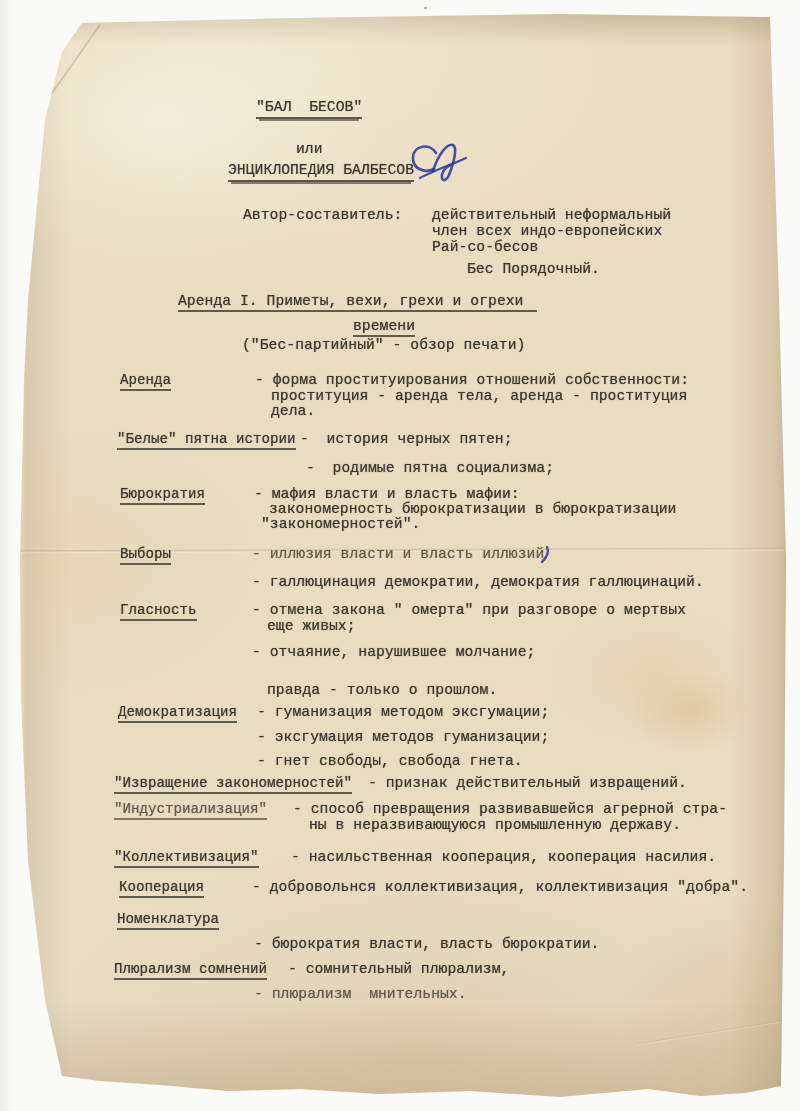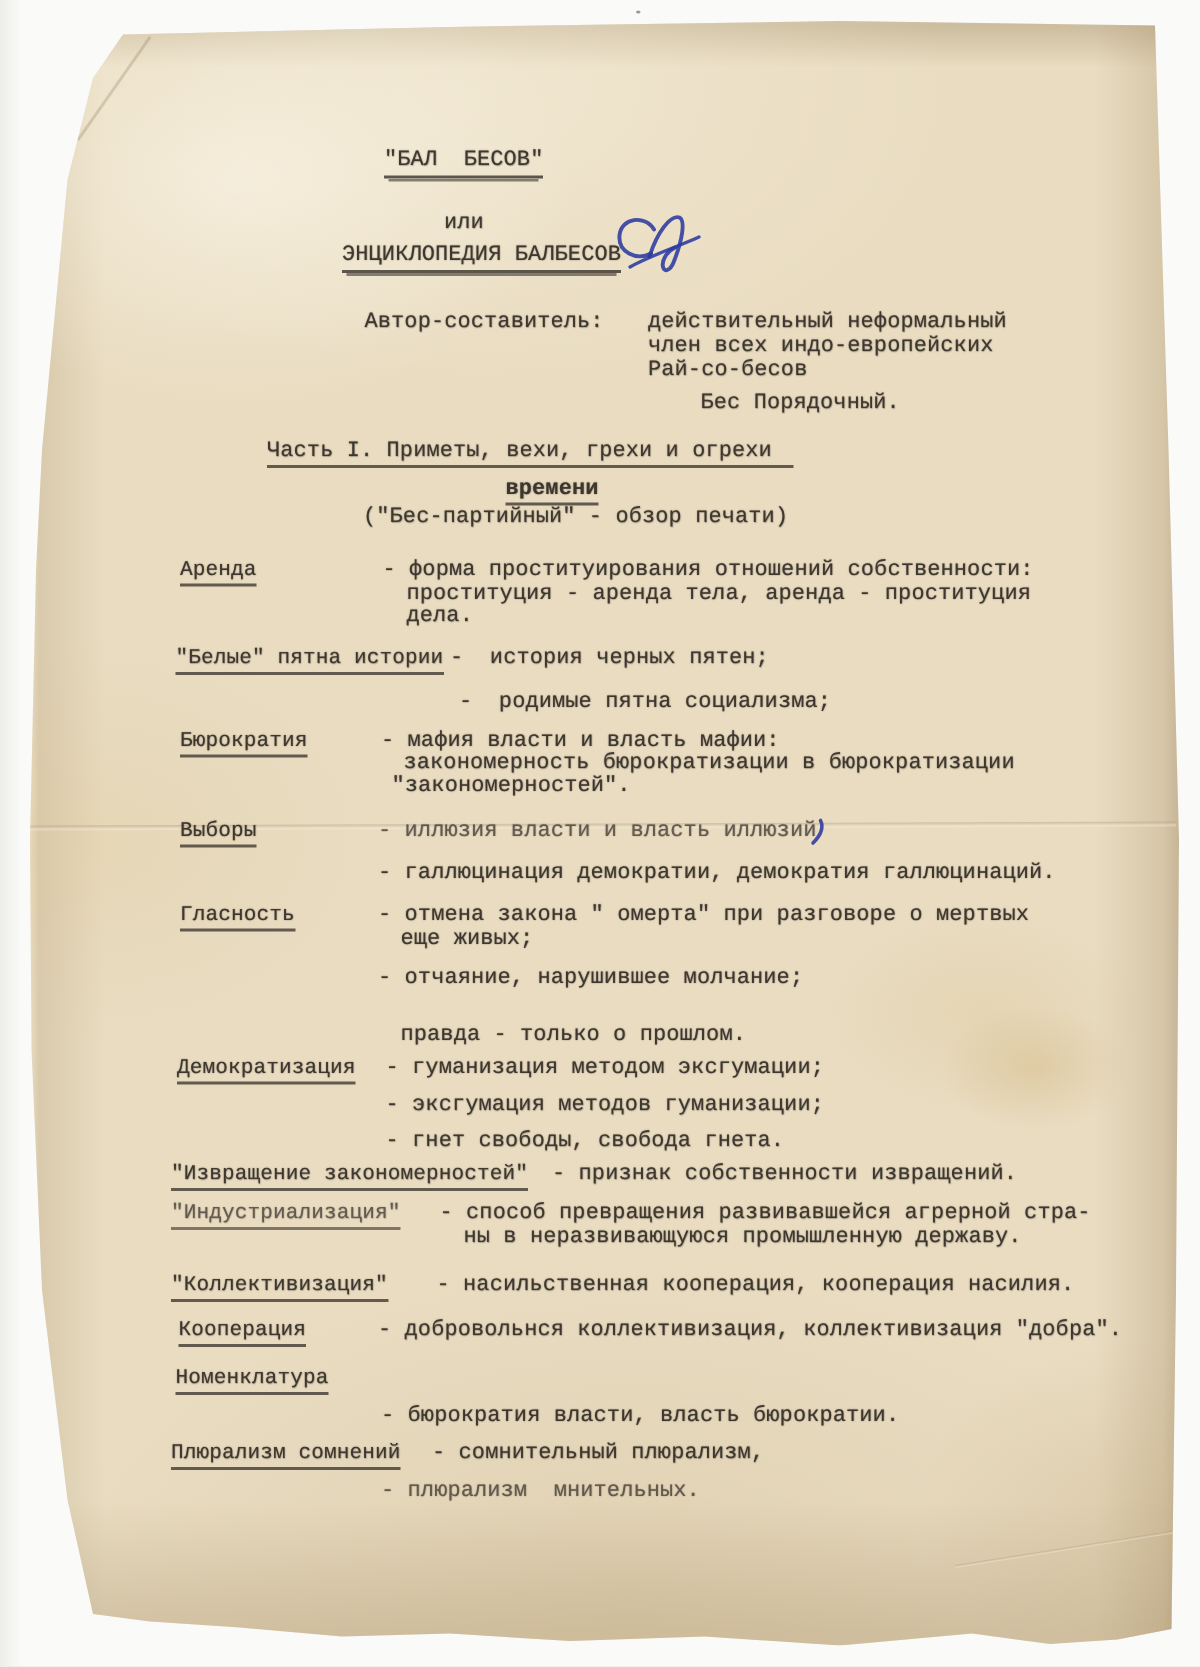--- a/index.html
+++ b/index.html
@@ -48,21 +48,21 @@
   .tline{
     position:absolute;white-space:pre;
     font-size:14.6px;line-height:16px;letter-spacing:0.1px;
     color:rgba(56,50,42,0.93);
     text-shadow:0 0 1px rgba(56,50,42,0.55),0.4px 0.4px 0.6px rgba(56,50,42,0.25);
   }
   .term{font-size:14px;}
   .u{border-bottom:2px solid rgba(60,54,46,0.78);padding-bottom:1px;}
   .u2{border-bottom:2px solid rgba(60,54,46,0.82);box-shadow:0 5px 0 -3px rgba(60,54,46,0.6);padding-bottom:2px;}
   .pad-r{padding-right:14px;}
-  .bold{font-weight:bold;}
+  .bold{font-weight:normal;margin-left:16px;}
   .faded{opacity:0.78;}
   .ink{position:absolute;}
   .ink path{fill:none;stroke:#2c3aa0;stroke-linecap:round;stroke-linejoin:round;opacity:0.88;}
 </style>
 </head>
 <body>
 
 <div class="scan">
   <div class="speck" style="left:424px;top:7px;width:3px;height:2px;background:#9a9a96;"></div>
 
@@ -76,21 +76,21 @@
     <div class="tline" style="left:256px;top:99px"><span class="u2">"БАЛ  БЕСОВ"</span></div>
     <div class="tline" style="left:296px;top:141px">или</div>
     <div class="tline" style="left:228px;top:162px"><span class="u2">ЭНЦИКЛОПЕДИЯ БАЛБЕСОВ</span></div>
 
     <div class="tline" style="left:243px;top:207px">Автор-составитель:</div>
     <div class="tline" style="left:432px;top:223px">член всех индо-европейских</div>
     <div class="tline" style="left:432px;top:207px">действительный неформальный</div>
     <div class="tline" style="left:432px;top:239px">Рай-со-бесов</div>
     <div class="tline" style="left:467px;top:261px">Бес Порядочный.</div>
 
-    <div class="tline" style="left:178px;top:293px"><span class="u pad-r">Часть I. Приметы, вехи, грехи и огрехи</span></div>
+    <div class="tline" style="left:178px;top:293px"><span class="u pad-r">Аренда I. Приметы, вехи, грехи и огрехи</span></div>
     <div class="tline bold" style="left:337px;top:318px"><span class="u">времени</span></div>
     <div class="tline" style="left:242px;top:337px">("Бес-партийный" - обзор печати)</div>
 
     <div class="tline term" style="left:120px;top:372px"><span class="u">Аренда</span></div>
     <div class="tline" style="left:255px;top:372px">- форма проституирования отношений собственности:</div>
     <div class="tline" style="left:271px;top:388px">проституция - аренда тела, аренда - проституция</div>
     <div class="tline" style="left:271px;top:403px">дела.</div>
 
     <div class="tline term" style="left:117px;top:431px"><span class="u">"Белые" пятна истории</span></div>
     <div class="tline" style="left:300px;top:431px">-  история черных пятен;</div>
@@ -110,21 +110,21 @@
     <div class="tline" style="left:267px;top:618px">еще живых;</div>
     <div class="tline" style="left:252px;top:644px">- отчаяние, нарушившее молчание;</div>
     <div class="tline" style="left:267px;top:682px">правда - только о прошлом.</div>
 
     <div class="tline term" style="left:118px;top:704px"><span class="u">Демократизация</span></div>
     <div class="tline" style="left:257px;top:704px">- гуманизация методом эксгумации;</div>
     <div class="tline" style="left:257px;top:729px">- эксгумация методов гуманизации;</div>
     <div class="tline" style="left:257px;top:753px">- гнет свободы, свобода гнета.</div>
 
     <div class="tline term" style="left:114px;top:775px"><span class="u">"Извращение закономерностей"</span></div>
-    <div class="tline" style="left:368px;top:775px">- признак собственности извращений.</div>
+    <div class="tline" style="left:368px;top:775px">- признак действительный извращений.</div>
 
     <div class="tline term faded" style="left:114px;top:801px"><span class="u">"Индустриализация"</span></div>
     <div class="tline" style="left:293px;top:801px">- способ превращения развивавшейся агрерной стра-</div>
     <div class="tline" style="left:309px;top:817px">ны в неразвивающуюся промышленную державу.</div>
 
     <div class="tline term" style="left:114px;top:849px"><span class="u">"Коллективизация"</span></div>
     <div class="tline" style="left:291px;top:849px">- насильственная кооперация, кооперация насилия.</div>
 
     <div class="tline term" style="left:119px;top:879px"><span class="u">Кооперация</span></div>
     <div class="tline" style="left:252px;top:879px">- добровольнся коллективизация, коллективизация "добра".</div>

